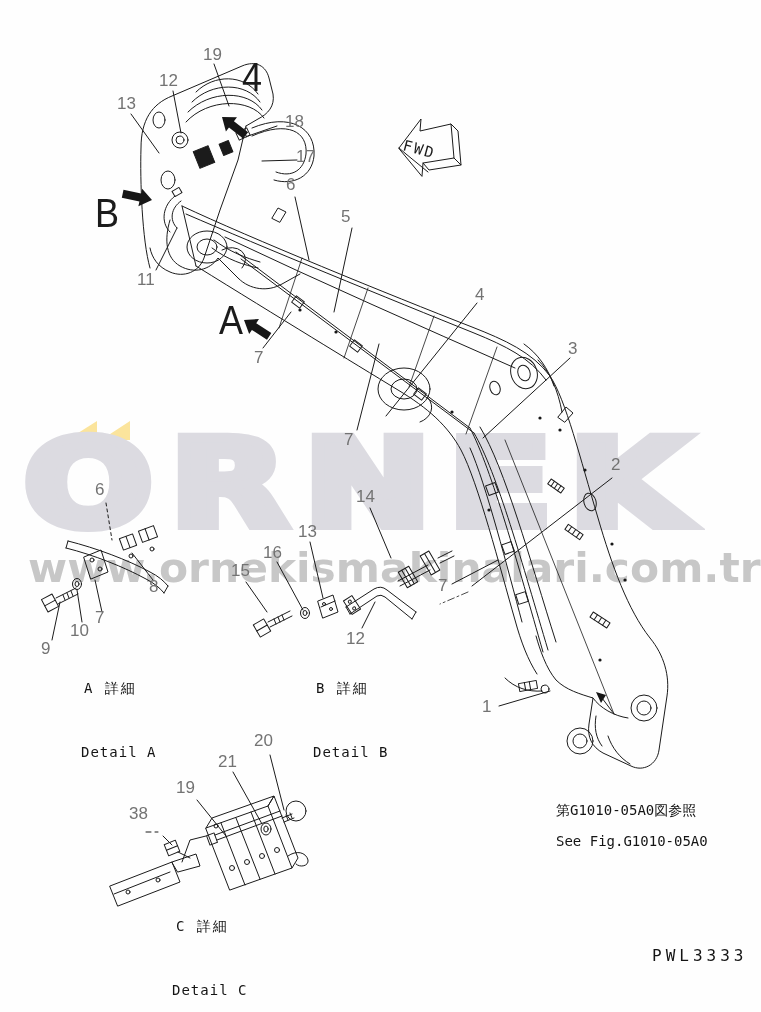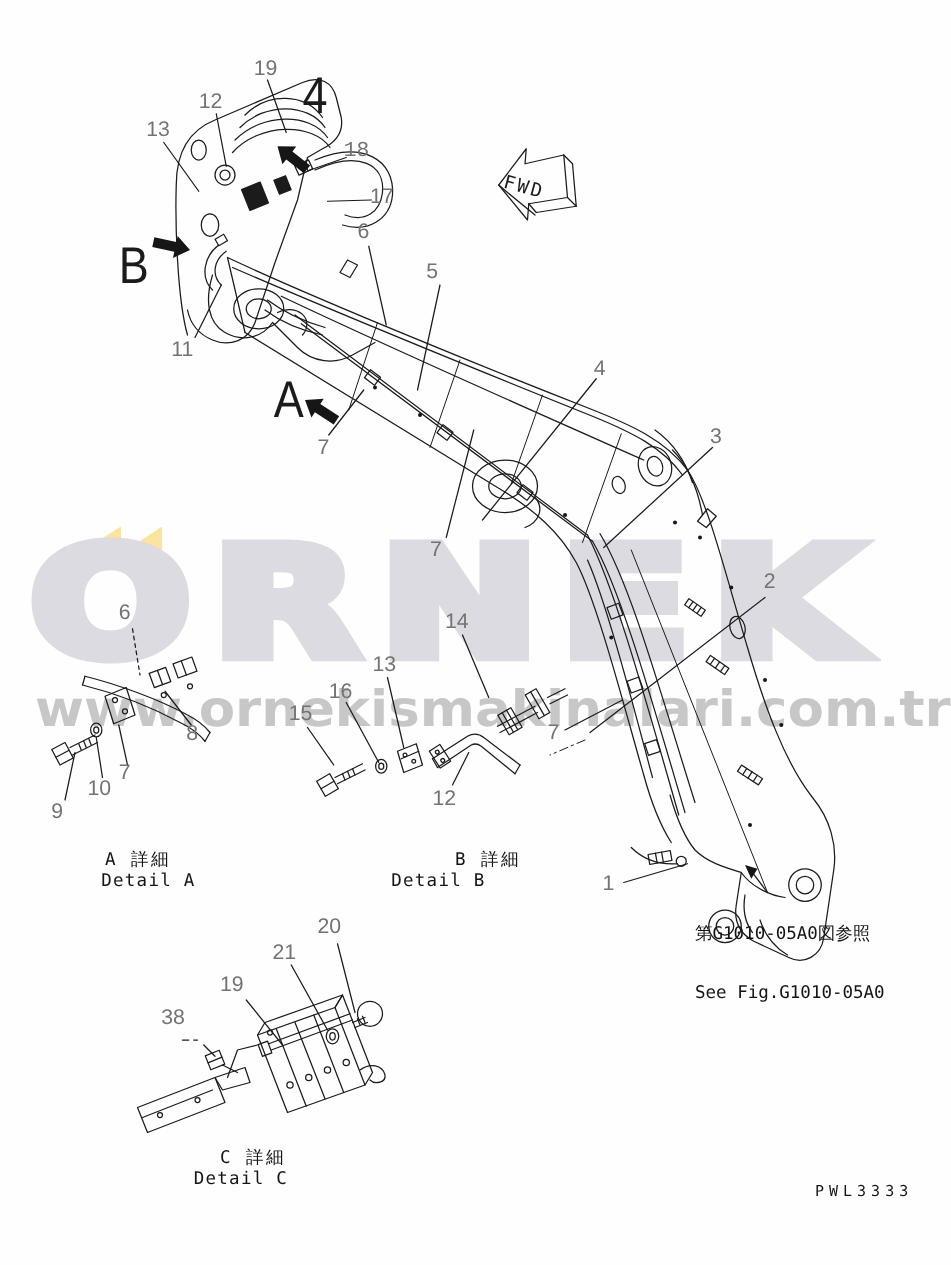--- a/index.html
+++ b/index.html
@@ -23,22 +23,22 @@
   svg.art .txt{fill:#1b1b1b;stroke:none;font-family:"DejaVu Sans Mono",monospace;font-size:15px;letter-spacing:2px;}
   svg.art .thin{stroke-width:0.8;}
   
   .callout{position:absolute;z-index:3;color:#737373;font-size:17px;line-height:1;
            font-family:"Liberation Sans",sans-serif;}
   .viewletter{position:absolute;z-index:3;color:#1b1b1b;font-size:36px;line-height:1;font-weight:400;
               transform:scaleY(1.15);transform-origin:left top;
               font-family:"Liberation Sans",sans-serif;}
   .caption{position:absolute;z-index:3;color:#141414;font-size:14px;line-height:1;
            letter-spacing:2px;font-family:"DejaVu Sans Mono",monospace;white-space:nowrap;}
-  .caption.en{letter-spacing:1px;}
-  .pwl{position:absolute;z-index:3;color:#141414;font-size:12px;letter-spacing:4px;
+  .caption.en{letter-spacing:1px;margin-top:47px;}
+  .pwl{position:absolute;z-index:3;color:#141414;font-size:16px;letter-spacing:4px;
        font-family:"DejaVu Sans Mono",monospace;}
 </style>
 </head>
 <body>
 
 <div class="canvas">
 
   <div class="wm-tri" style="left:67px;top:421px;"></div>
   <div class="wm-tri" style="left:101px;top:421px;width:29px;"></div>
   <div class="wm-brand">ORNEK</div>
@@ -334,21 +334,21 @@
     </g>
   </svg>
 
   <span class="viewletter" style="left:242px;top:56px;">4</span>
   <span class="viewletter" style="left:95px;top:192px;">B</span>
   <span class="viewletter" style="left:219px;top:299px;">A</span>
 
   <span class="callout" style="left:203px;top:46px;">19</span>
   <span class="callout" style="left:159px;top:72px;">12</span>
   <span class="callout" style="left:117px;top:95px;">13</span>
-  <span class="callout" style="left:275px;top:113px;font-family:Liberation Mono, monospace;">18</span>
+  <span class="callout" style="left:285px;top:113px;">18</span>
   <span class="callout" style="left:296px;top:148px;">17</span>
   <span class="callout" style="left:286px;top:176px;">6</span>
   <span class="callout" style="left:137px;top:271px;">11</span>
   <span class="callout" style="left:341px;top:208px;">5</span>
   <span class="callout" style="left:254px;top:349px;">7</span>
   <span class="callout" style="left:475px;top:286px;">4</span>
   <span class="callout" style="left:568px;top:340px;">3</span>
   <span class="callout" style="left:344px;top:431px;">7</span>
   <span class="callout" style="left:611px;top:456px;">2</span>
   <span class="callout" style="left:356px;top:488px;">14</span>
@@ -363,23 +363,23 @@
   <span class="callout" style="left:95px;top:609px;">7</span>
   <span class="callout" style="left:70px;top:622px;">10</span>
   <span class="callout" style="left:41px;top:640px;">9</span>
   <span class="callout" style="left:254px;top:732px;">20</span>
   <span class="callout" style="left:218px;top:753px;">21</span>
   <span class="callout" style="left:176px;top:779px;">19</span>
   <span class="callout" style="left:129px;top:805px;">38</span>
 
   <span class="caption" style="left:84px;top:681px;">A 詳細</span>
   <span class="caption en" style="left:81px;top:698px;">Detail A</span>
-  <span class="caption" style="left:316px;top:681px;margin-left:48px;">B 詳細</span>
+  <span class="caption" style="left:316px;top:681px;">B 詳細</span>
   <span class="caption en" style="left:313px;top:698px;">Detail B</span>
   <span class="caption" style="left:176px;top:919px;text-align:center;">C 詳細</span>
-  <span class="caption en" style="left:155px;top:936px;">Detail C</span>
-
-  <span class="caption" style="left:556px;top:740px;letter-spacing:0;">第G1010-05A0図参照</span>
+  <span class="caption en" style="left:172px;top:936px;">Detail C</span>
+
+  <span class="caption" style="left:556px;top:803px;letter-spacing:0;">第G1010-05A0図参照</span>
   <span class="caption en" style="left:556px;top:787px;letter-spacing:0;">See Fig.G1010-05A0</span>
 
   <span class="pwl" style="left:652px;top:946px;">PWL3333</span>
 
 </div>
 
 </body></html>

